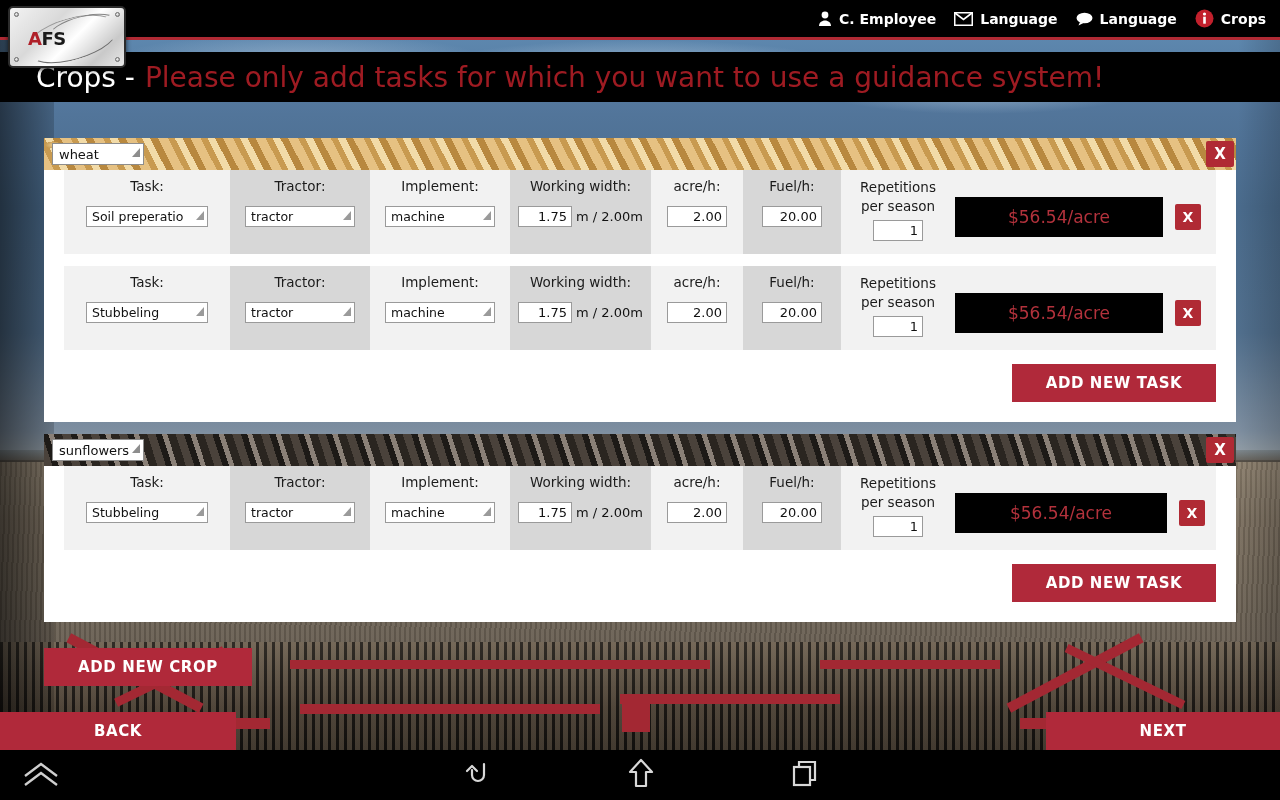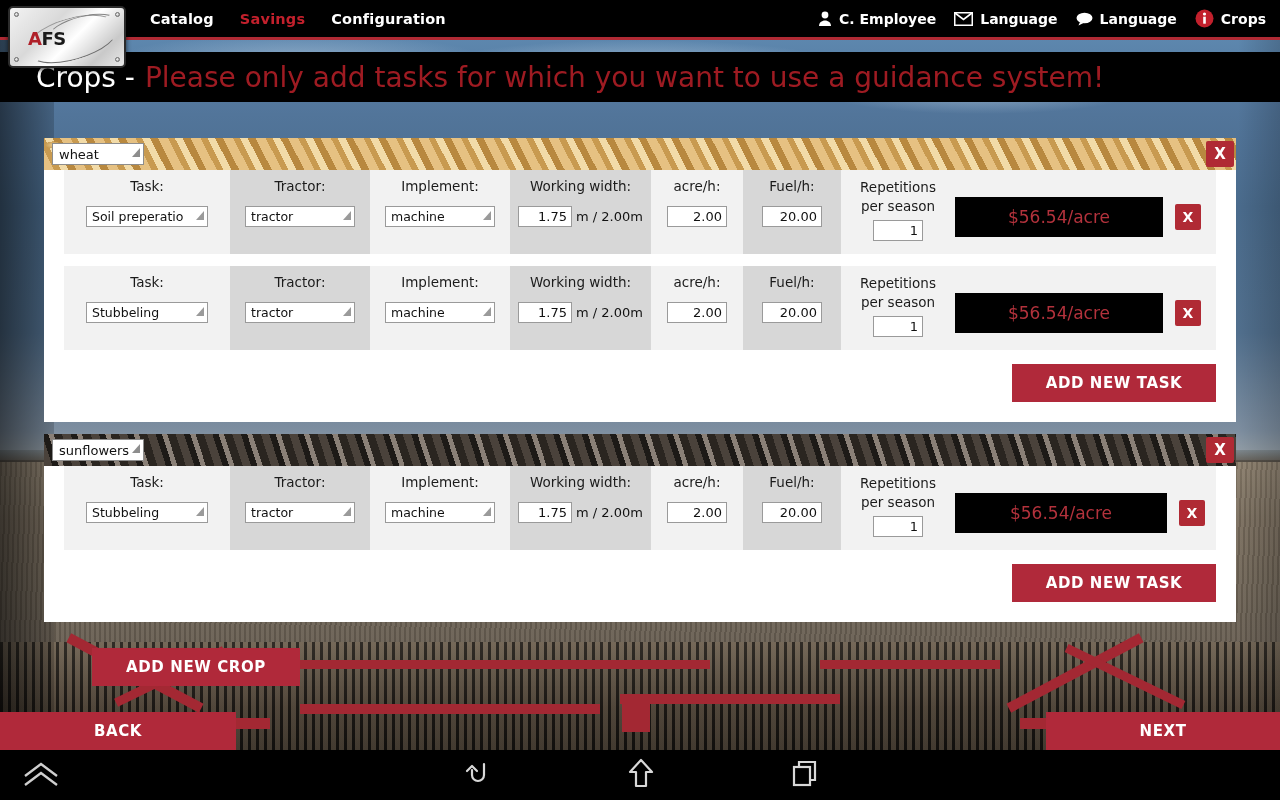--- a/index.html
+++ b/index.html
@@ -231,21 +231,21 @@
   .btn-red {
     background: #b0293a; color: #fff; border: none;
     font-weight: bold; font-family: "DejaVu Sans", sans-serif;
     letter-spacing: .6px; cursor: pointer; text-align: center;
   }
   .add-task-wrap { display: flex; justify-content: flex-end; padding: 14px 20px 20px 0; }
   .add-task { width: 204px; height: 38px; font-size: 15px; background:#b0293a; }
 
   .add-crop {
     position: absolute; left: 44px; width: 208px; height: 38px;
-    font-size: 15px; z-index: 22; margin-left: 48px;
+    font-size: 15px; z-index: 22;
   }
 
   .bottom-back {
     position: absolute; left: 0; top: 712px; width: 236px; height: 38px;
     font-size: 15px; z-index: 30;
   }
   .bottom-next {
     position: absolute; right: 0; top: 712px; width: 234px; height: 38px;
     font-size: 15px; z-index: 30;
   }
@@ -282,25 +282,20 @@
       <div class="imp-bar" style="left:1060px;top:30px;width:130px;height:9px;transform:rotate(26deg);"></div>
       <div class="imp-bar" style="left:1020px;top:76px;width:220px;height:11px;"></div>
       <div class="imp-bar" style="left:622px;top:62px;width:28px;height:28px;"></div>
 
     </div>
     <div class="bg-leftband"></div>
     <div class="bg-rightband"></div>
   </div>
 
   <div class="topnav">
-    <div class="nav-left">
-      <a href="#">Catalog</a>
-      <a href="#" class="active">Savings</a>
-      <a href="#">Configuration</a>
-    </div>
     <div class="nav-right">
 
       <div class="nav-item">
         <span class="ico">
           <svg width="14" height="16" viewBox="0 0 14 16">
               <circle cx="7" cy="4" r="3.4" fill="#fff"></circle>
               <path d="M1 15c0-3.4 2.7-5.6 6-5.6s6 2.2 6 5.6z" fill="#fff"></path>
             </svg>
         </span>
         <span class="lbl">C. Employee</span>

